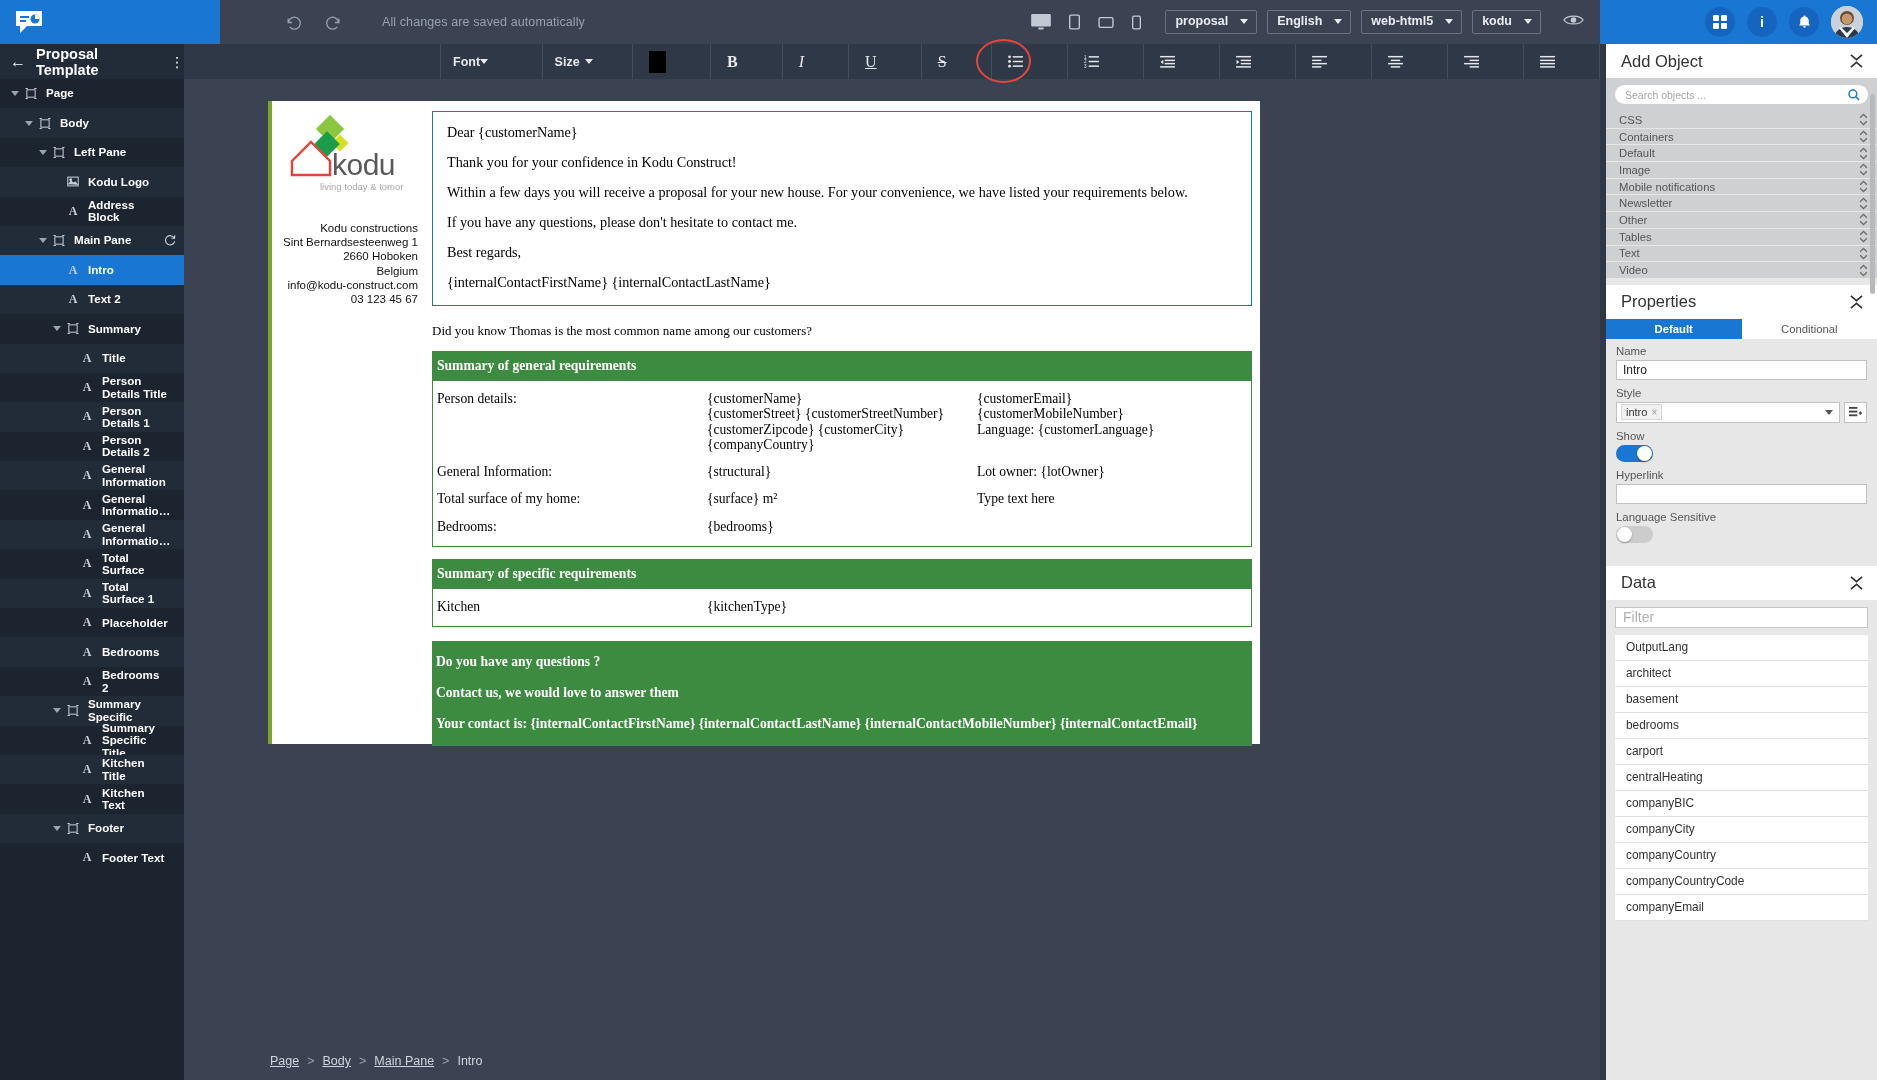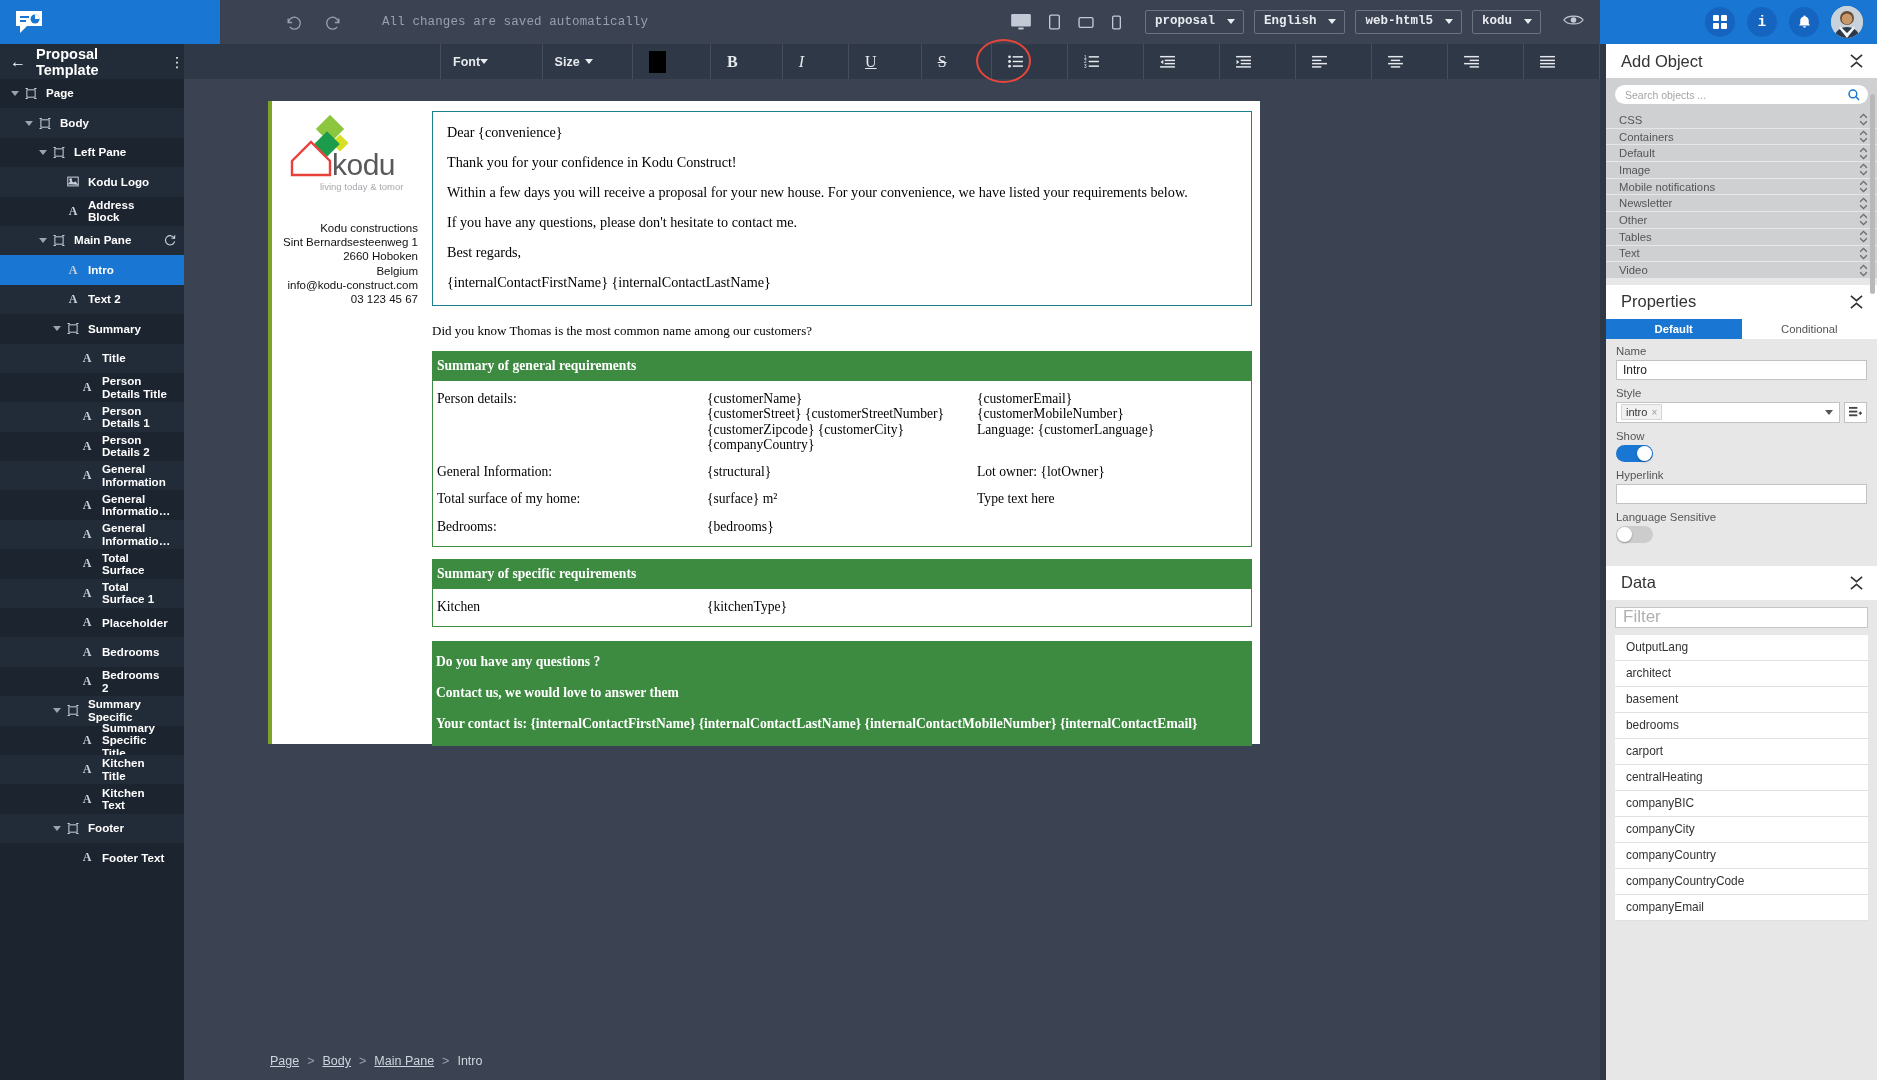--- a/index.html
+++ b/index.html
@@ -8,21 +8,20 @@
     font-family: "Liberation Sans", sans-serif;
     overflow: hidden;
     background: #2f3542;
   }
   .app { position: relative; width: 1877px; height: 1080px; }
 
   
   .topbar {
     position: absolute; top: 0; left: 0; width: 1877px; height: 44px;
     background: #8b5cf6;
-    font-family: Liberation Mono, monospace;
   }
   .topbar-left {
     position: absolute; top: 0; left: 0; width: 220px; height: 44px;
     background: #1976d2; display: flex; align-items: center; padding-left: 14px;
   }
   .logo-mark {
     width: 30px; height: 26px; position: relative;
   }
   .logo-mark svg { display:block; }
 
@@ -270,21 +269,21 @@
   .toggle.on .knob { right: 1px; }
   .toggle.off .knob { left: 1px; }
 
   .data-head { background:#fff; margin-top: 6px; }
   .filter-wrap { padding: 7px 9px 7px 9px; background:#e7e7e7; }
   .filter-box {
     background:#fff; border:1px solid #c6c6c6; height: 21px; display:flex;
     align-items:center; padding: 0 7px;
   }
   .filter-box input {
-    border:none; outline:none; font-size: 17px; color:#777; width:100%;
+    border:none; outline:none; font-size: 14px; color:#777; width:100%;
     font-family: "Liberation Sans", sans-serif; background:transparent;
   }
   .filter-box input::placeholder { color:#b0b0b0; }
   .data-list { padding: 0 9px; }
   .data-row {
     background:#fff; border-bottom: 1px solid #e0e0e0; height: 26px;
     display:flex; align-items:center; padding-left: 11px;
     font-size: 11.9px; color:#333; cursor:pointer;
   }
 
@@ -780,21 +779,21 @@
           <div>Sint Bernardsesteenweg 1</div>
           <div>2660 Hoboken</div>
           <div>Belgium</div>
           <div>info@kodu-construct.com</div>
           <div>03 123 45 67</div>
         </div>
       </div>
 
       <div class="mainpane">
         <div class="intro-box">
-          <p>Dear {convenience}</p>
+          <p>Dear {customerName}</p>
           <p>Thank you for your confidence in Kodu Construct!</p>
           <p>Within a few days you will receive a proposal for your new house. For your convenience, we have listed your requirements below.</p>
           <p>If you have any questions, please don't hesitate to contact me.</p>
           <p>Best regards,</p>
           <p>{internalContactFirstName} {internalContactLastName}</p>
         </div>
 
         <div class="didyouknow">Did you know Thomas is the most common name among our customers?</div>
 
         <div class="sect">

